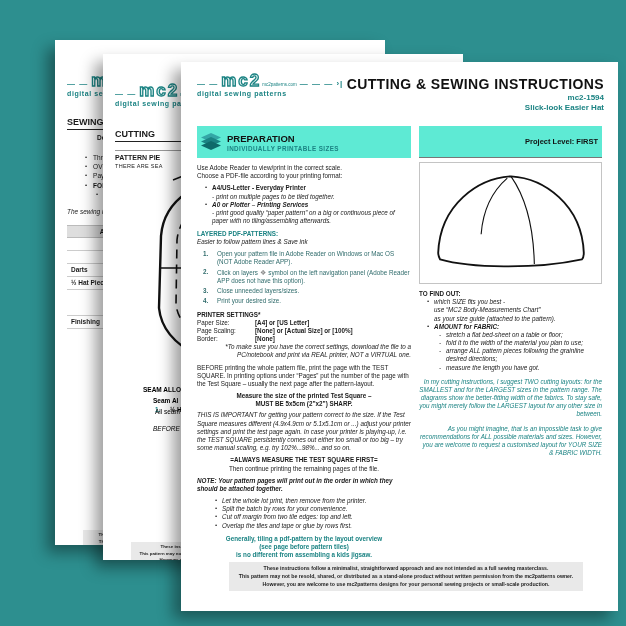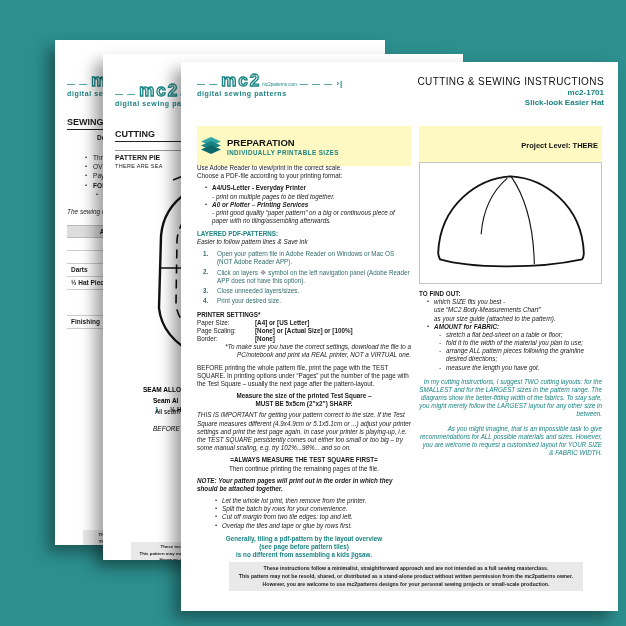--- a/index.html
+++ b/index.html
@@ -19,24 +19,24 @@
   .logo-site { color:#1b8383; font-size:4.5px; margin-left:-2px; }
   .logo-tagline { color:#1b8383; font-size:7px; letter-spacing:0.6px; margin-top:2px; font-weight:bold; }
 
   
   .doc-footer { position:absolute; background:#e9e9e9; text-align:center; font-weight:bold; color:#222; }
   .doc-footer div { line-height:1.5; }
 
   
   .fp-head { position:absolute; left:16px; top:12px; }
   .fp-title-block { position:absolute; right:14px; top:14px; text-align:right; }
-  .fp-title { font-size:10px; font-weight:normal; color:#111; letter-spacing:0.4px; }
+  .fp-title { font-size:14px; font-weight:bold; color:#111; letter-spacing:0.4px; }
   .fp-code, .fp-subtitle { font-size:8px; font-weight:bold; color:#1b8383; margin-top:1px; }
 
-  .sec-bar { position:absolute; top:64px; height:40px; background:#fef9c3; }
+  .sec-bar { position:absolute; top:64px; height:32px; background:#5eead4; }
   .sec-left { left:16px; width:214px; display:flex; align-items:center; gap:6px; padding-left:4px; }
   .sec-right { left:238px; width:183px; display:flex; align-items:center; justify-content:flex-end; padding-right:4px; border-bottom:1px solid #777; }
   .sec-title { font-size:9.5px; font-weight:bold; color:#111; }
   .sec-sub { font-size:6.3px; font-weight:bold; color:#1b8383; letter-spacing:0.4px; margin-top:1px; }
   .proj-level { font-size:7.5px; font-weight:bold; color:#111; }
 
   .col-left { position:absolute; left:16px; top:102px; width:214px; font-size:6.3px; color:#1a1a1a; line-height:1.3; }
   .col-right { position:absolute; left:238px; top:100px; width:183px; font-size:6.3px; color:#1a1a1a; line-height:1.3; }
 
   .beanie-box { width:183px; height:122px; border:1px solid #c4c4c4; display:flex; align-items:center; justify-content:center; background:#fff; }
@@ -190,37 +190,37 @@
         <span class="logo-dash">— —</span>
         <span class="logo-brand">mc2</span>
         <span class="logo-site">mc2patterns.com</span>
         <span class="logo-dash">— — — ›|</span>
       </div>
       <div class="logo-tagline">digital sewing patterns</div>
     </div>
 
     <div class="fp-title-block">
       <div class="fp-title">CUTTING  &amp;  SEWING   INSTRUCTIONS</div>
-      <div class="fp-code">mc2-1701</div>
+      <div class="fp-code">mc2-1594</div>
       <div class="fp-subtitle">Slick-look  Easier  Hat</div>
     </div>
 
     <div class="sec-bar sec-left">
       <svg width="20" height="18" viewBox="0 0 20 18">
         <polygon points="10,0 20,4.5 10,9 0,4.5" fill="#34a6a6"></polygon>
         <polygon points="10,4 20,8.5 10,13 0,8.5" fill="#1b8383"></polygon>
         <polygon points="10,8 20,12.5 10,17 0,12.5" fill="#0e6a6a"></polygon>
       </svg>
       <div>
         <div class="sec-title">PREPARATION</div>
         <div class="sec-sub">INDIVIDUALLY  PRINTABLE  SIZES</div>
       </div>
     </div>
     <div class="sec-bar sec-right">
-      <span class="proj-level">Project Level:  THERE</span>
+      <span class="proj-level">Project Level:  FIRST</span>
     </div>
 
     <div class="col-left">
       <div class="p">
         <div>Use Adobe Reader to view/print in the correct scale.</div>
         <div>Choose a PDF-file according to your printing format:</div>
       </div>
       <div class="bullet">
           <span><span class="b">A4/US-Letter - Everyday Printer</span><br><span class="i">- print on multiple pages to be tiled together.</span></span>
         </div>

